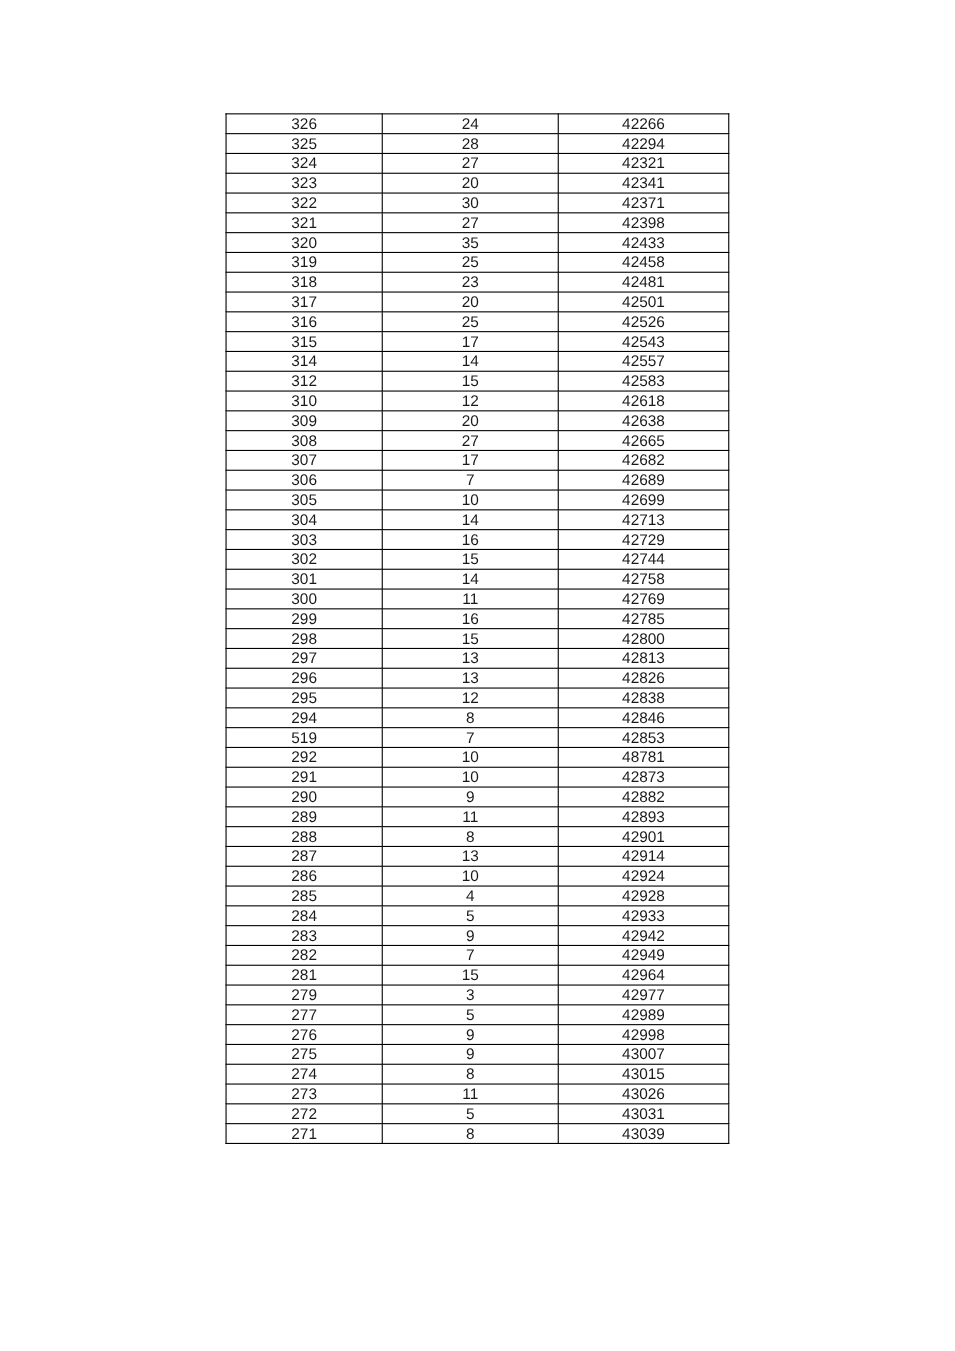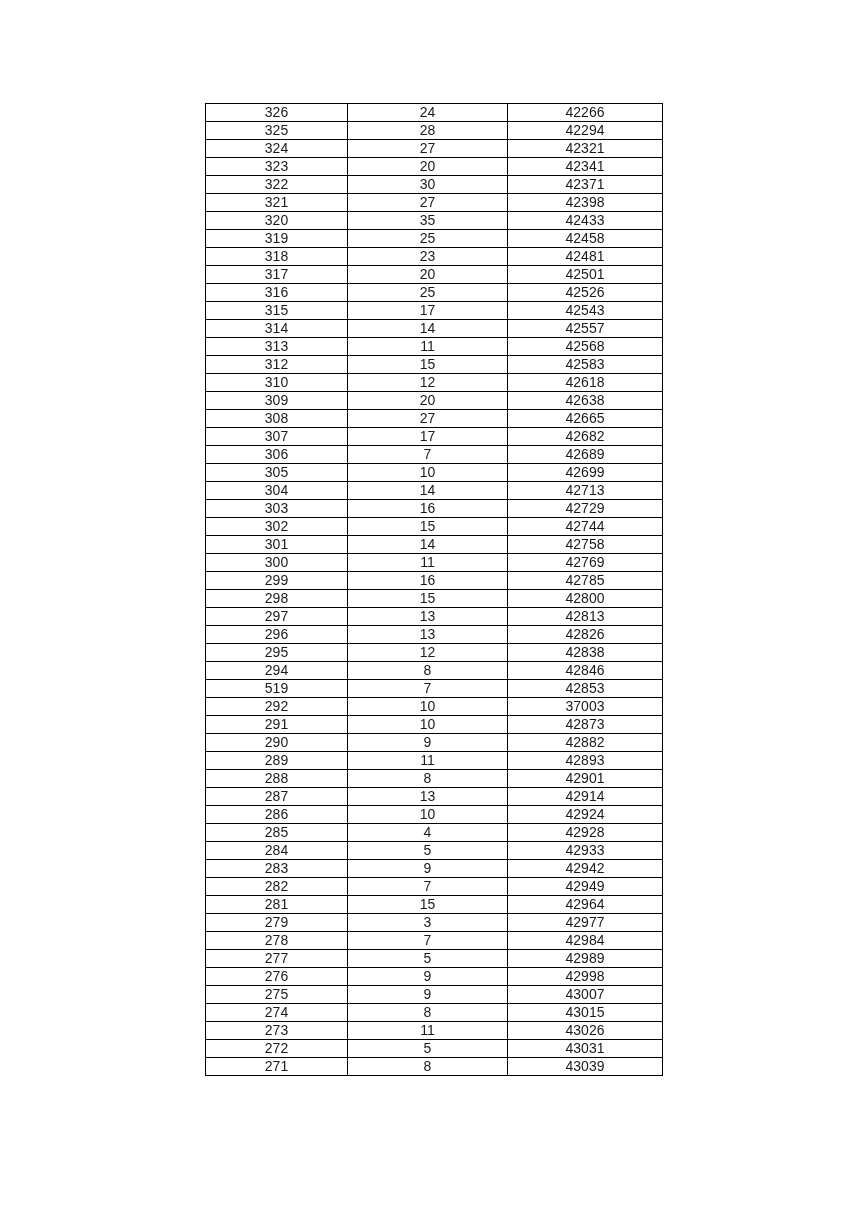--- a/index.html
+++ b/index.html
@@ -108,25 +108,20 @@
           <td class="c0">315</td>
           <td class="c1">17</td>
           <td class="c2">42543</td>
         </tr>
         <tr>
           <td class="c0">314</td>
           <td class="c1">14</td>
           <td class="c2">42557</td>
         </tr>
         <tr>
-          <td class="c0">313</td>
-          <td class="c1">11</td>
-          <td class="c2">42568</td>
-        </tr>
-        <tr>
           <td class="c0">312</td>
           <td class="c1">15</td>
           <td class="c2">42583</td>
         </tr>
         <tr>
           <td class="c0">310</td>
           <td class="c1">12</td>
           <td class="c2">42618</td>
         </tr>
         <tr>
@@ -210,21 +205,21 @@
           <td class="c2">42846</td>
         </tr>
         <tr>
           <td class="c0">519</td>
           <td class="c1">7</td>
           <td class="c2">42853</td>
         </tr>
         <tr>
           <td class="c0">292</td>
           <td class="c1">10</td>
-          <td class="c2">37003</td>
+          <td class="c2">48781</td>
         </tr>
         <tr>
           <td class="c0">291</td>
           <td class="c1">10</td>
           <td class="c2">42873</td>
         </tr>
         <tr>
           <td class="c0">290</td>
           <td class="c1">9</td>
           <td class="c2">42882</td>
@@ -271,25 +266,20 @@
         </tr>
         <tr>
           <td class="c0">281</td>
           <td class="c1">15</td>
           <td class="c2">42964</td>
         </tr>
         <tr>
           <td class="c0">279</td>
           <td class="c1">3</td>
           <td class="c2">42977</td>
-        </tr>
-        <tr>
-          <td class="c0">278</td>
-          <td class="c1">7</td>
-          <td class="c2">42984</td>
         </tr>
         <tr>
           <td class="c0">277</td>
           <td class="c1">5</td>
           <td class="c2">42989</td>
         </tr>
         <tr>
           <td class="c0">276</td>
           <td class="c1">9</td>
           <td class="c2">42998</td>

